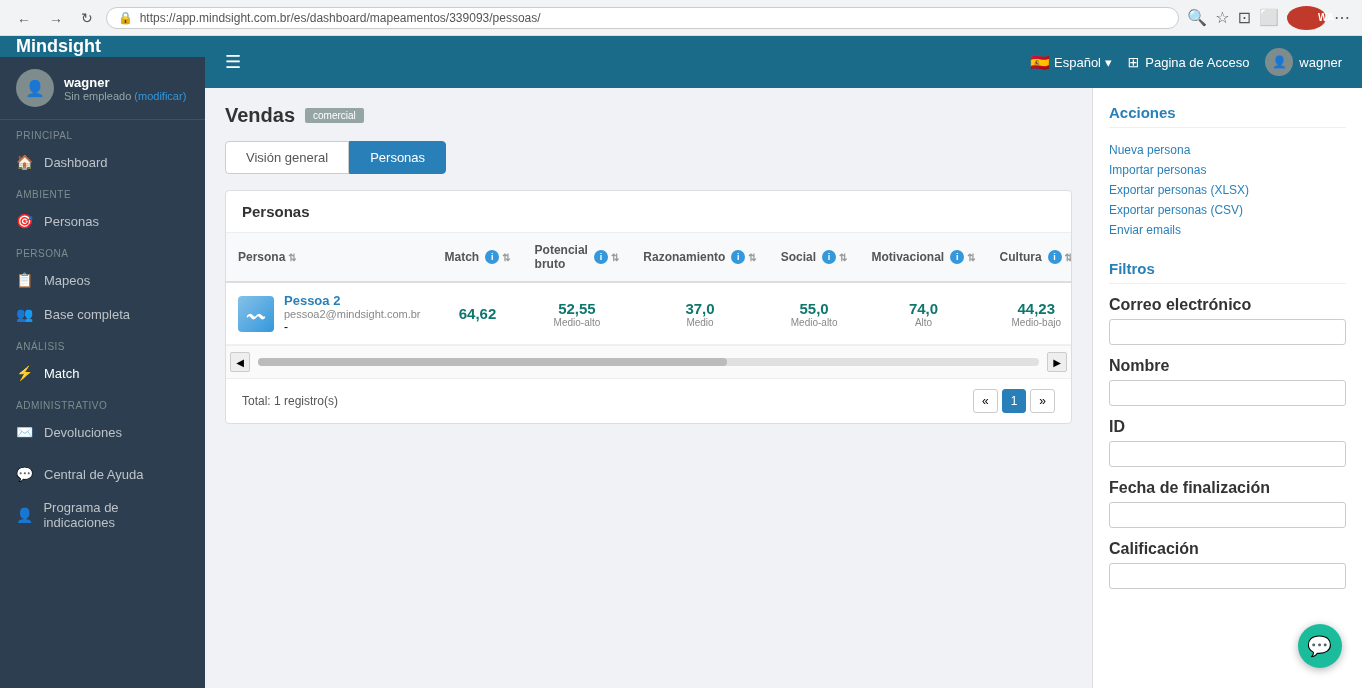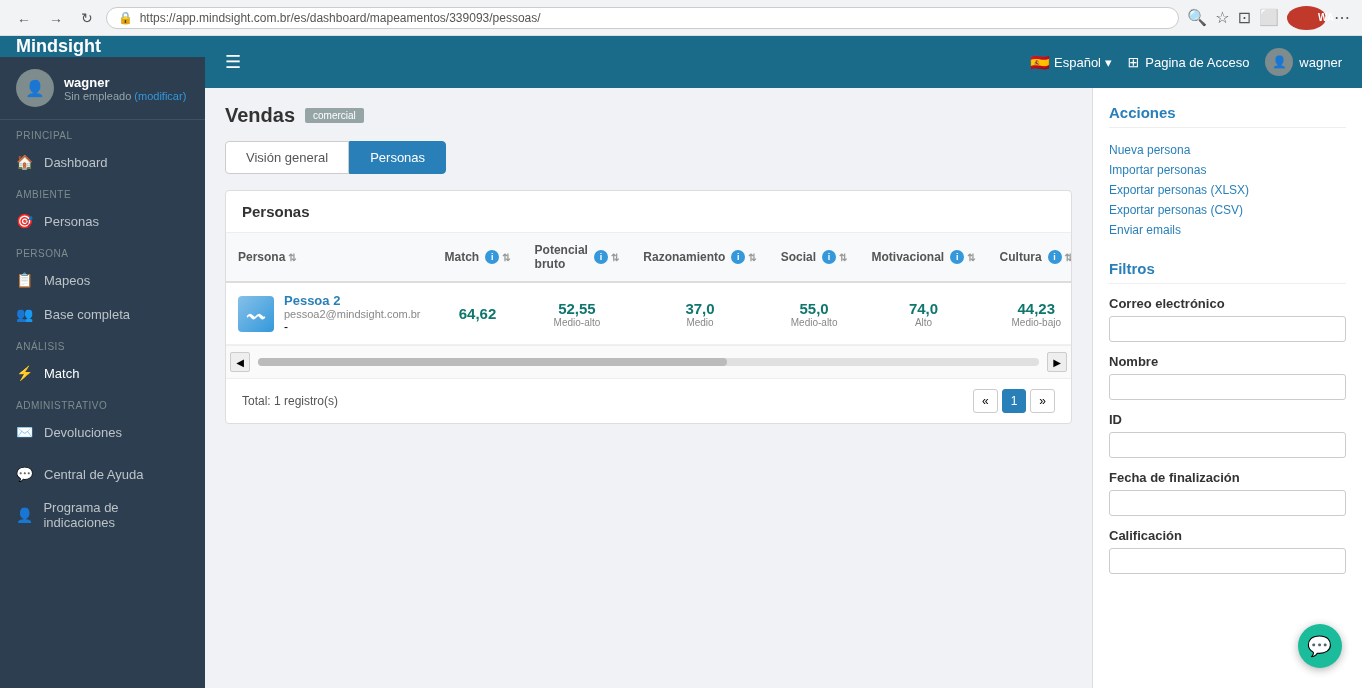--- a/index.html
+++ b/index.html
@@ -281,21 +281,21 @@
     .action-link {
       display: block;
       color: #2980b9;
       text-decoration: none;
       font-size: 12px;
       padding: 3px 0;
       cursor: pointer;
     }
 
     .filter-label {
-      font-size: 13px;
+      font-size: 16px;
       font-weight: bold;
       color: #333;
       margin-bottom: 5px;
       margin-top: 12px;
     }
     .filter-input {
       width: 100%;
       padding: 5px 8px;
       border: 1px solid #ccc;
       border-radius: 3px;

